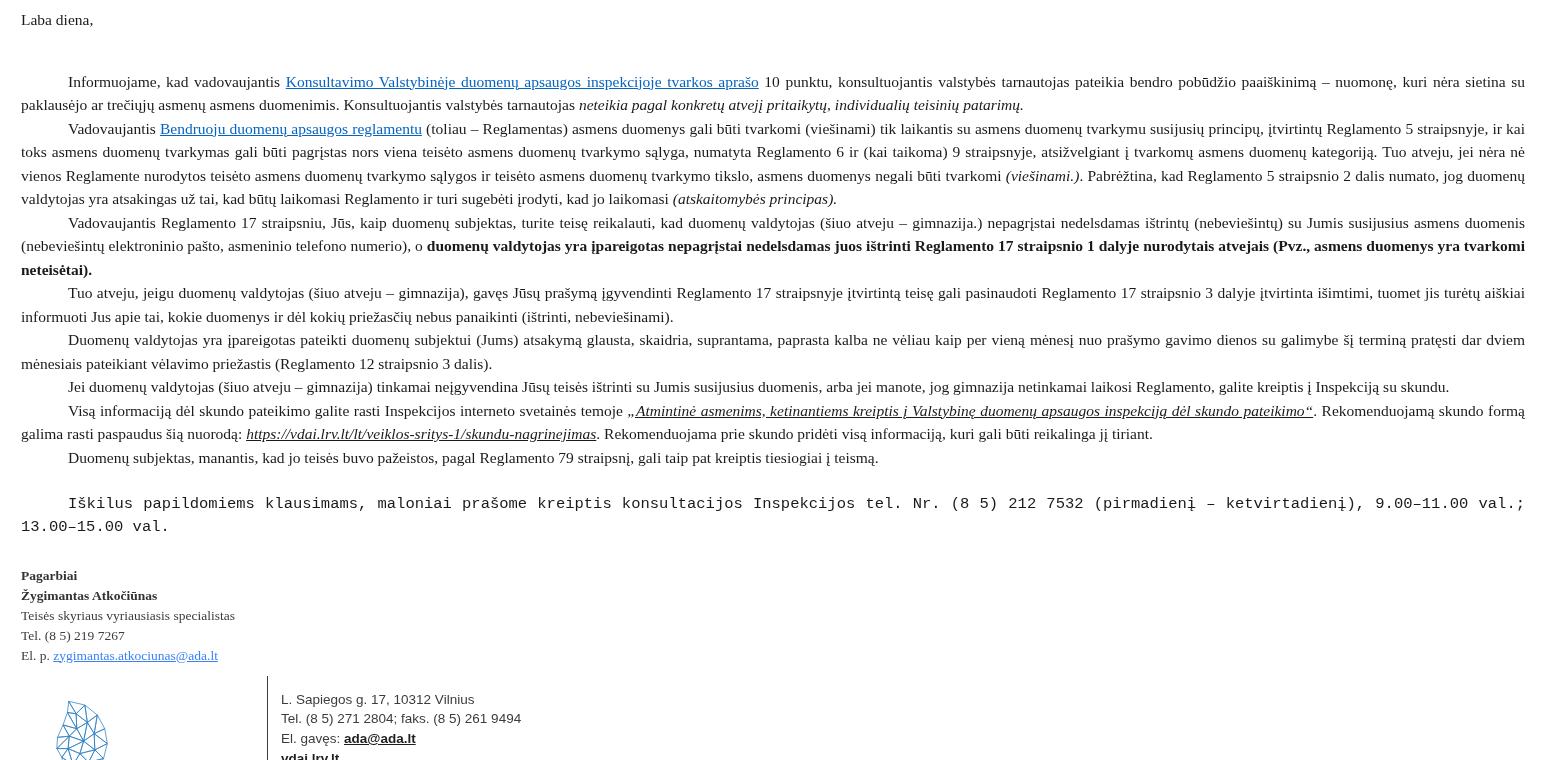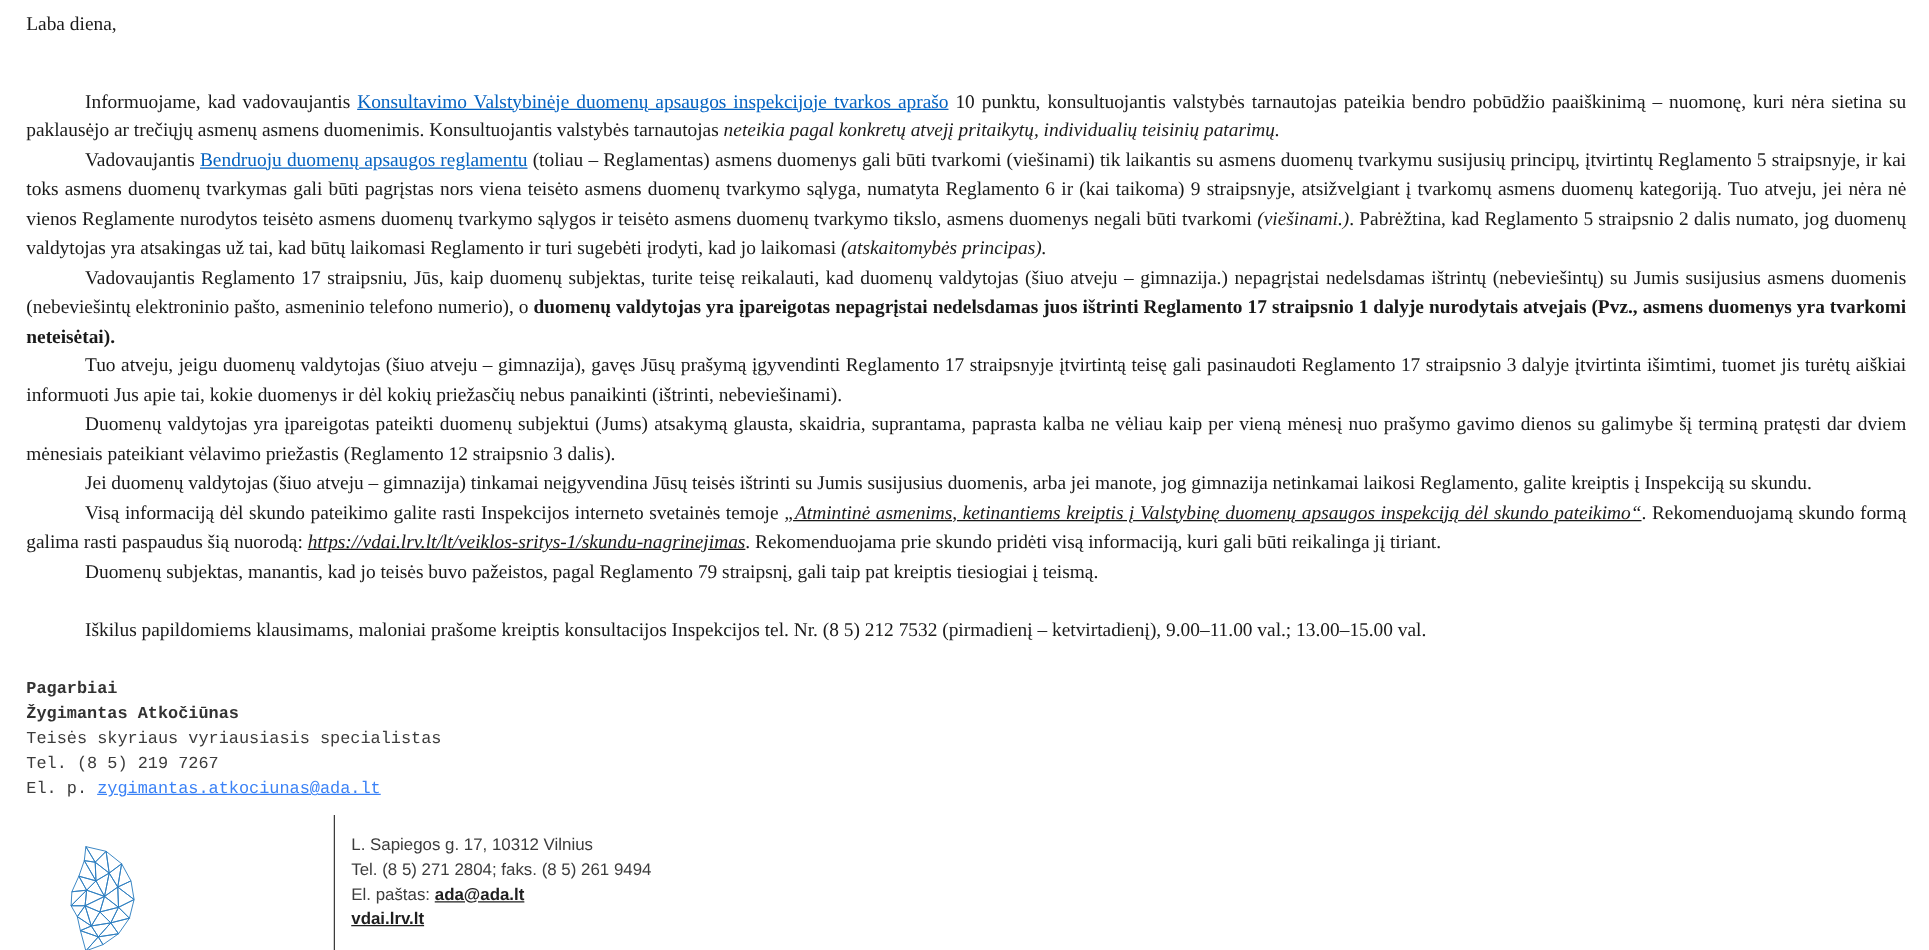--- a/index.html
+++ b/index.html
@@ -17,38 +17,38 @@
   .letter {
     font-family: "Liberation Serif", "DejaVu Serif", serif;
     font-size: 15.5px;
     line-height: 23.5px;
   }
   .letter p.body-par {
     text-align: justify;
     text-indent: 47px;
   }
   .greeting { margin-bottom: 38px; }
-  .closing-par { margin-top: 23.5px; }
+  .closing-par { margin-top: 23.5px; font-family: Liberation Mono, monospace; }
   .seg-i { font-style: italic; }
   .seg-b { font-weight: bold; }
   .seg-link-blue {
     color: #0563C1;
     text-decoration: underline;
     cursor: pointer;
   }
   .seg-link-dark {
     color: #1a1a1a;
     text-decoration: underline;
     cursor: pointer;
     font-style: italic;
   }
   
   .signature {
     margin-top: 26px;
-    font-family: Liberation Mono, monospace;
+    font-family: Liberation Serif, serif;
     font-size: 13.5px;
     line-height: 20px;
     color: #3c3c3c;
   }
   .sig-bold { font-weight: bold; color: #333; }
   .sig-email-link {
     color: #3b82f6;
     text-decoration: underline;
     cursor: pointer;
     text-align: center;
@@ -139,18 +139,18 @@
           M52 38 L63 56 L46 68 Z  M63 56 L46 68 L64 82 Z  M46 68 L64 82 L40 88 Z
           M64 82 L40 88 L54 102 Z  M40 88 L54 102 L29 106 Z  M54 102 L29 106 L38 120 Z
           M35 48 L46 68 L23 60 Z  M46 68 L23 60 L21 80 Z  M46 68 L40 88 L21 80 Z
           M40 88 L29 106 L21 80 Z"></path>
       </svg>
     </div>
     <div class="footer-divider"></div>
     <div class="contact">
       <div>L. Sapiegos g. 17, 10312 Vilnius</div>
       <div>Tel. (8 5) 271 2804; faks. (8 5) 261 9494</div>
-      <div><span>El. paštas: </span><span class="contact-link">ada@ada.lt</span></div>
+      <div><span>El. gavęs: </span><span class="contact-link">ada@ada.lt</span></div>
       <div><span class="contact-link">vdai.lrv.lt</span></div>
     </div>
   </div>
 
 </div>
 
 </body></html>

